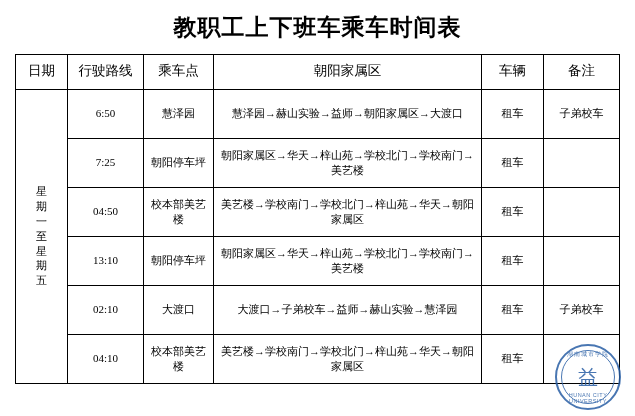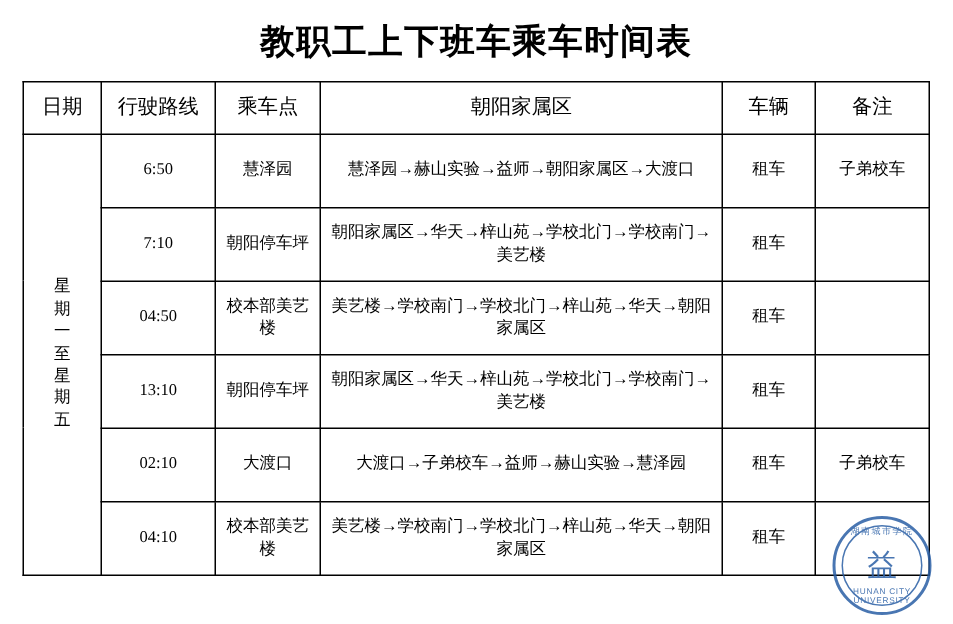--- a/index.html
+++ b/index.html
@@ -168,21 +168,21 @@
           <span>期</span>
           <span>五</span>
         </td>
         <td>6:50</td>
         <td>慧泽园</td>
         <td class="route">慧泽园→赫山实验→益师→朝阳家属区→大渡口</td>
         <td>租车</td>
         <td>子弟校车</td>
       </tr>
       <tr>
-        <td>7:10</td>
+        <td>7:25</td>
         <td>朝阳停车坪</td>
         <td class="route">朝阳家属区→华天→梓山苑→学校北门→学校南门→美艺楼</td>
         <td>租车</td>
         <td></td>
       </tr>
       <tr>
         <td>04:50</td>
         <td>校本部美艺楼</td>
         <td class="route">美艺楼→学校南门→学校北门→梓山苑→华天→朝阳家属区</td>
         <td>租车</td>

